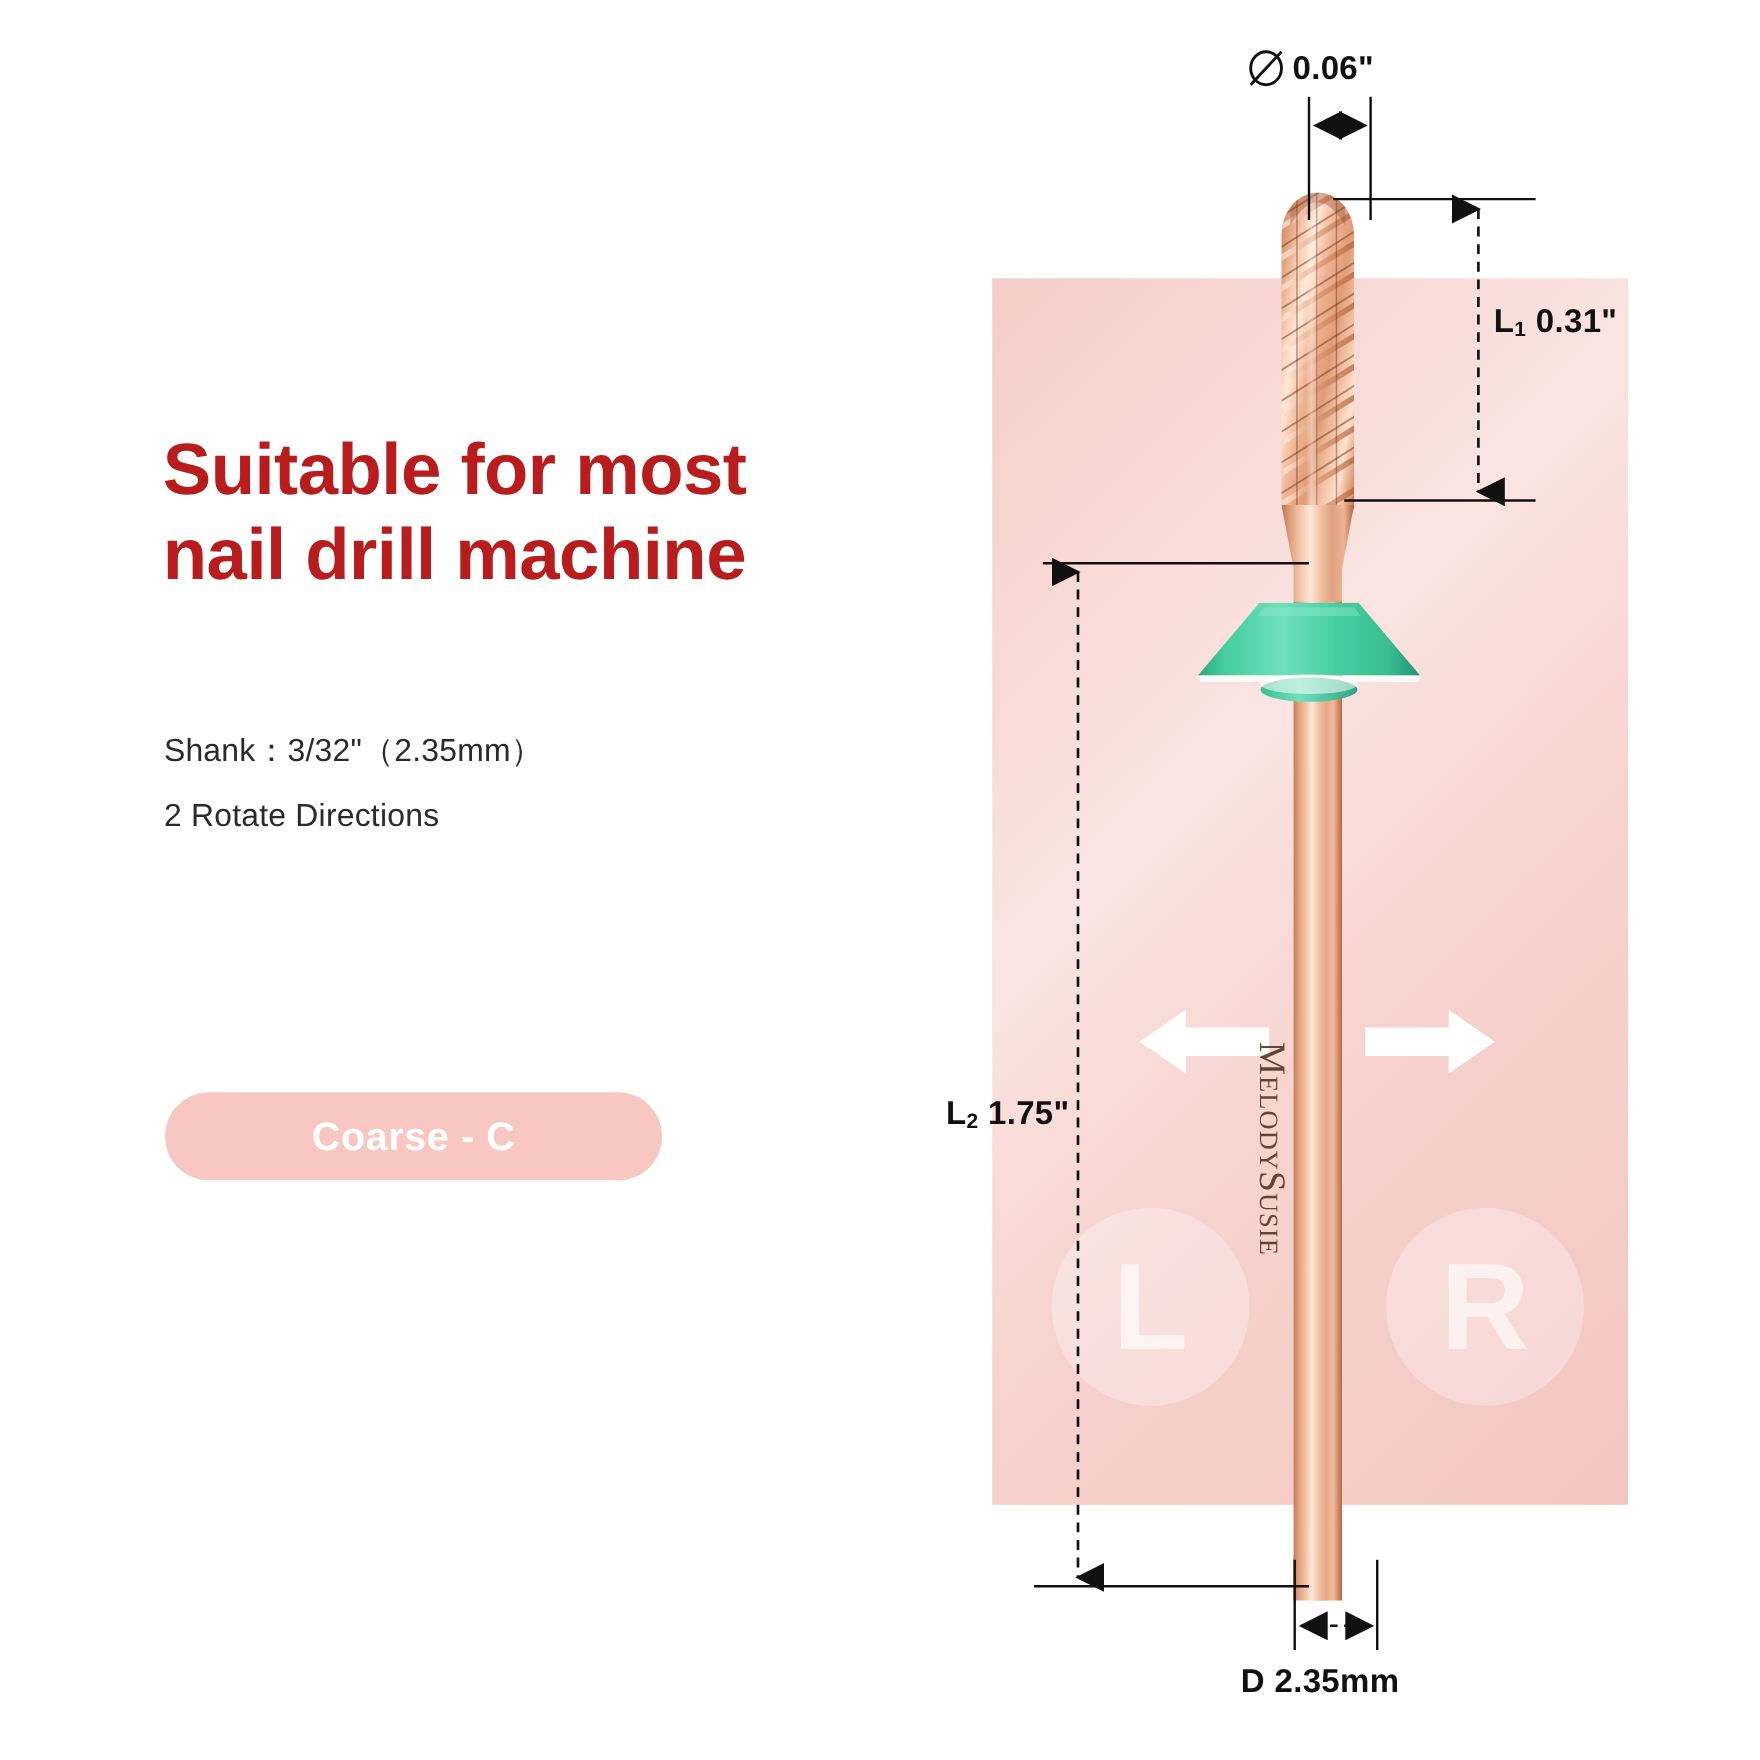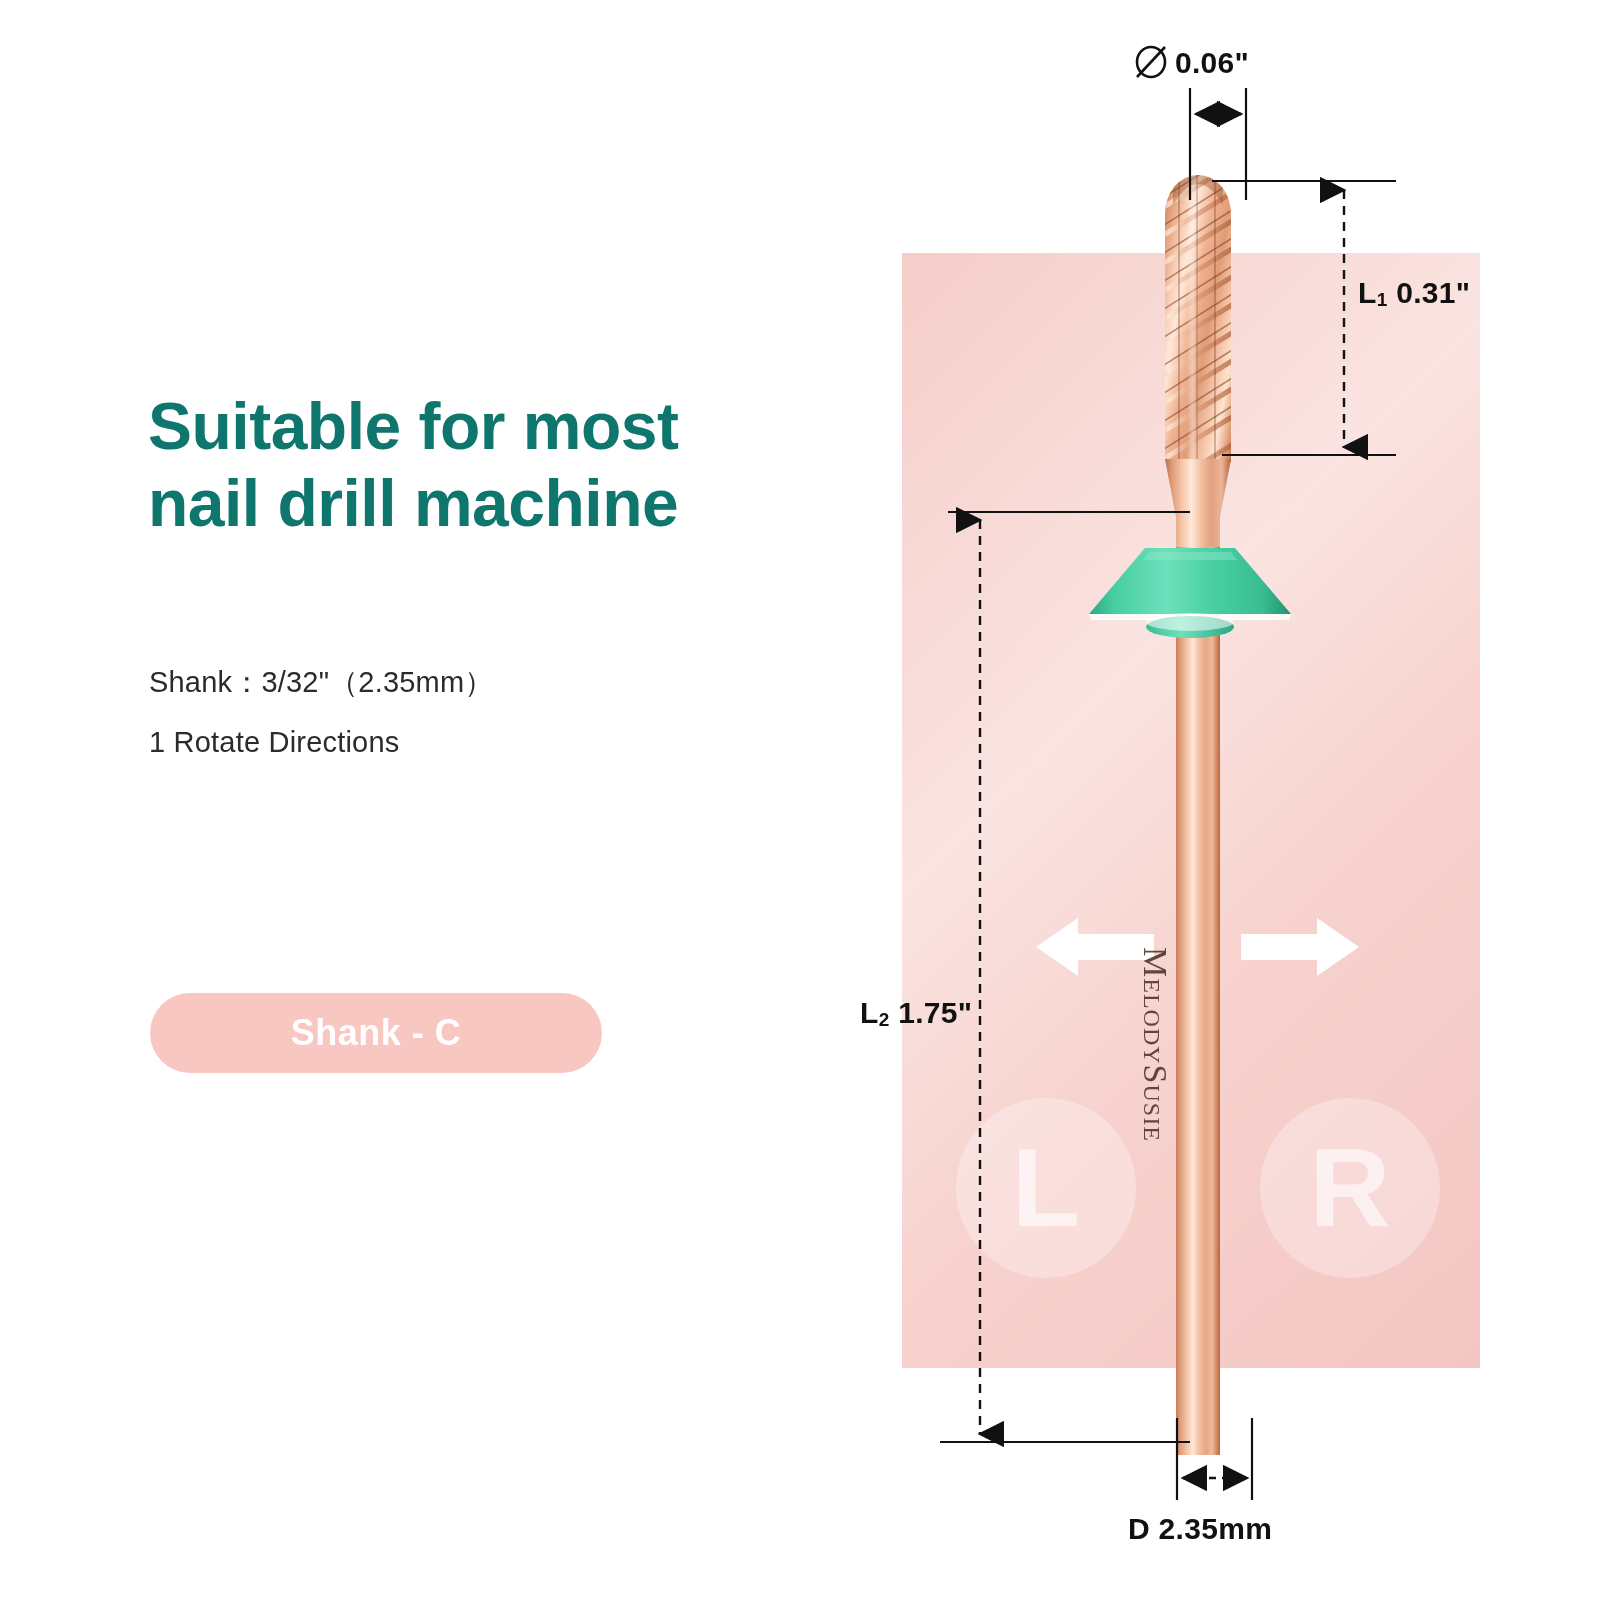--- a/index.html
+++ b/index.html
@@ -27,21 +27,21 @@
   
   .headline {
     position: absolute;
     left: 148px;
     top: 388px;
     width: 720px;
     font-size: 66px;
     font-weight: 700;
     line-height: 1.17;
     letter-spacing: -0.5px;
-    color: #0f766e;
+    color: #b91c1c;
     white-space: pre-line;
   }
   .spec-line {
     position: absolute;
     left: 149px;
     font-size: 29px;
     font-weight: 400;
     color: #2b2b2b;
     letter-spacing: 0.2px;
     white-space: pre;
@@ -252,24 +252,24 @@
 </head>
 <body>
 
 <div id="stage">
 
   <div class="headline">Suitable for most
 nail drill machine</div>
 
   <div class="spec-line spec-shank">Shank：3/32"（2.35mm）</div>
 
-  <div class="spec-line spec-rotate">1 Rotate Directions</div>
+  <div class="spec-line spec-rotate">2 Rotate Directions</div>
 
   <div class="grit-pill">
-    <span>Shank - C</span>
+    <span>Coarse - C</span>
   </div>
 
   <div class="pink-panel"></div>
 
   <div class="panel-circle circle-L">
     <span>L</span>
   </div>
   <div class="panel-circle circle-R">
     <span>R</span>
   </div>

